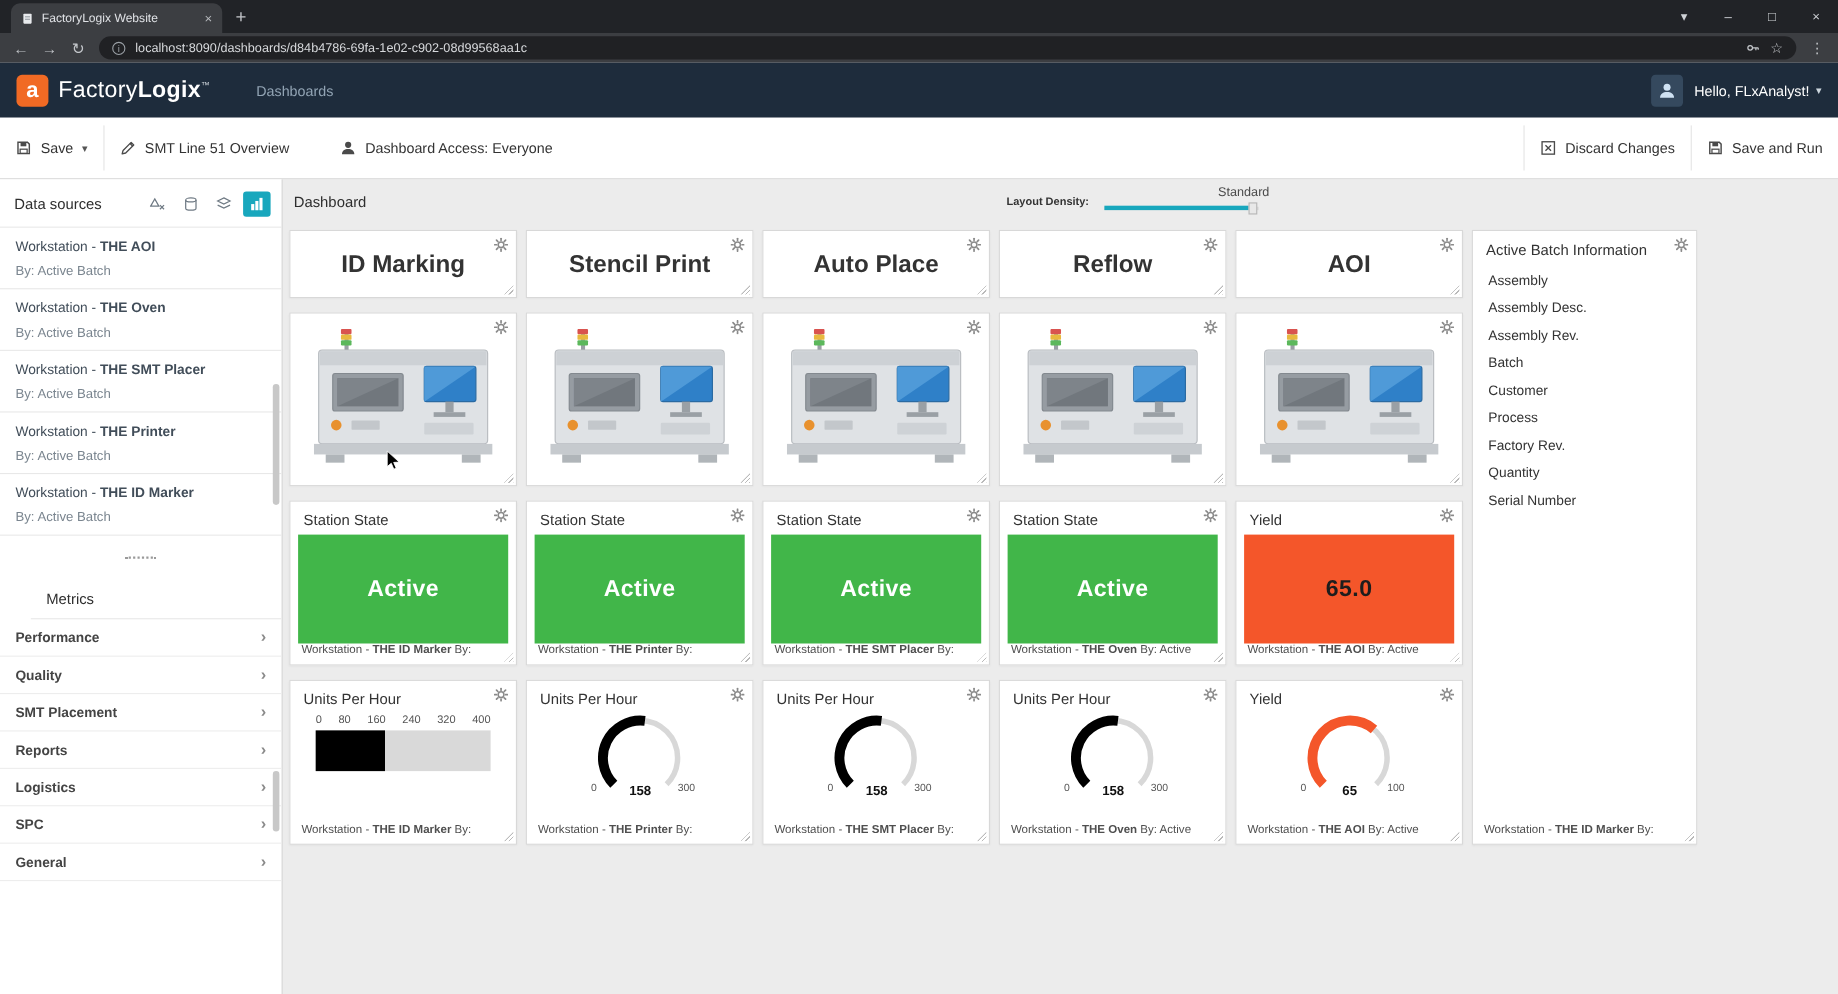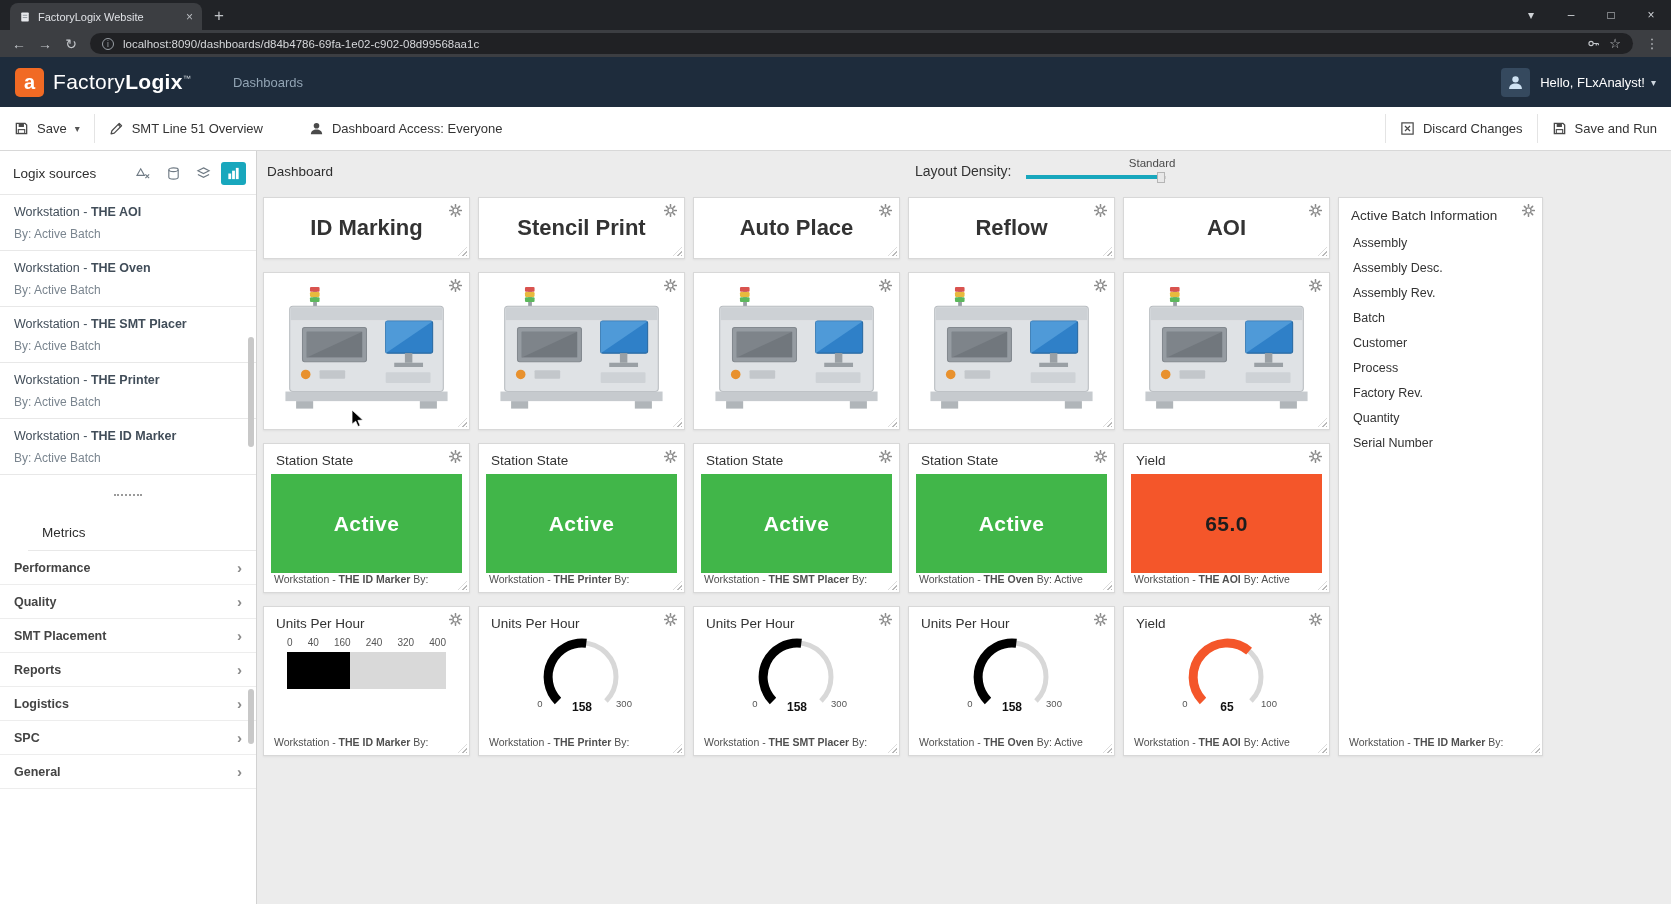--- a/index.html
+++ b/index.html
@@ -41,21 +41,21 @@
   .brand sup { font-size:8px; color:#cfd6dc; }
   .hnav { margin-left:42px; color:#92a4b4; font-size:13px; }
   .hright { margin-left:auto; display:flex; align-items:center; gap:10px; }
   .avatar { width:29px; height:29px; border-radius:4px; background:#35495e; color:#cfe2f3;
             display:flex; align-items:center; justify-content:center; }
   .avatar svg { width:17px; height:17px; }
   .greet { color:#fff; font-size:13px; display:flex; align-items:center; gap:6px; }
   .greet .caret { font-size:10px; color:#cdd6de; }
 
   
-  .toolbar { height:44px; background:#fff; border-bottom:1px solid #d8d8d8; display:flex; align-items:stretch;
+  .toolbar { height:56px; background:#fff; border-bottom:1px solid #d8d8d8; display:flex; align-items:stretch;
              font-size:13px; color:#333; }
   .tbtn { display:flex; align-items:center; gap:8px; padding:0 14px; white-space:nowrap; }
   .tbtn .caret { font-size:10px; color:#555; }
   .tb-sep { width:1px; background:#e4e4e4; margin:7px 0; }
   .tb-spacer { flex:1; }
   svg.tbi { width:15px; height:15px; color:#4a4a4a; flex:none; }
 
   
   .content { display:flex; height:757px; }
 
@@ -75,21 +75,21 @@
   .metrics-title { padding:10px 14px; font-size:13.5px; color:#2e2e2e; border-bottom:1px solid #e8e8e8;margin-left:28px; }
   .metric-item { display:flex; align-items:center; padding:8px 14px; font-size:12.5px; color:#444; border-bottom:1px solid #ededed;font-weight:bold; }
   .metric-item .chev { margin-left:auto; color:#8a8a8a; font-size:15px; }
   .sb-scroll { position:absolute; right:2px; width:6px; }
   .sb-thumb { width:6px; background:#c8c8c8; border-radius:3px; }
 
   
   .main { flex:1; position:relative; }
   .main-title { position:absolute; left:10px; top:13px; font-size:13.5px; color:#2e2e2e; }
   .density { position:absolute; left:658px; top:3px; height:34px; display:flex; align-items:center; gap:14px; }
-  .density-label { font-size:14px; font-weight:normal; color:#333; }
+  .density-label { font-size:10px; font-weight:bold; color:#333; }
   .slider { position:relative; width:140px; height:30px; }
   .slider-value { position:absolute; right:-10px; top:1px; font-size:11.5px; color:#4a4a4a; }
   .slider-track { position:absolute; left:0; right:0; top:20px; height:3px; background:#cfcfcf; }
   .slider-fill { position:absolute; left:0; width:132px; top:19px; height:4px; background:#18a7bd; }
   .slider-handle { position:absolute; left:131px; top:16px; width:8px; height:11px; background:#e8e8e8; border:1px solid #b5b5b5; }
 
   .grid { position:absolute; left:6px; top:46px; display:grid;
           grid-template-columns:repeat(5,207px) 205px; grid-template-rows:62px 158px 150px 150px;
           column-gap:8px; row-gap:13px; }
   .card { background:#fff; border:1px solid #d8d8d8; position:relative; box-shadow:0 1px 2px rgba(0,0,0,.06); }
@@ -289,21 +289,21 @@
         <use href="#floppy"></use>
       </svg>
     <span>Save and Run</span>
   </div>
 </div>
 
 <div class="content">
 
   <aside class="sidebar">
     <div class="ds-head">
-      <span class="ds-title">Logix sources</span>
+      <span class="ds-title">Data sources</span>
       <span class="icon-btn">
           <svg>
             <use href="#tri"></use>
           </svg>
         </span>
       <span class="icon-btn">
           <svg>
             <use href="#db"></use>
           </svg>
         </span>
@@ -427,21 +427,21 @@
   </div>
   <div class="card gauge-card" style="grid-area: 4 / 1;">
     <div class="card-head"><span>Units Per Hour</span></div>
     <svg class="gear">
             <use href="#gear"></use>
           </svg>
     <div class="gauge-body">
             <div class="lin">
               <div class="lin-scale">
                 <span>0</span>
-                <span>40</span>
+                <span>80</span>
                 <span>160</span>
                 <span>240</span>
                 <span>320</span>
                 <span>400</span>
               </div>
               <div class="lin-bar">
                 <div class="lin-fill" style="width: 39.5%; background: rgb(0, 0, 0);"></div>
               </div>
             </div>
           </div>

